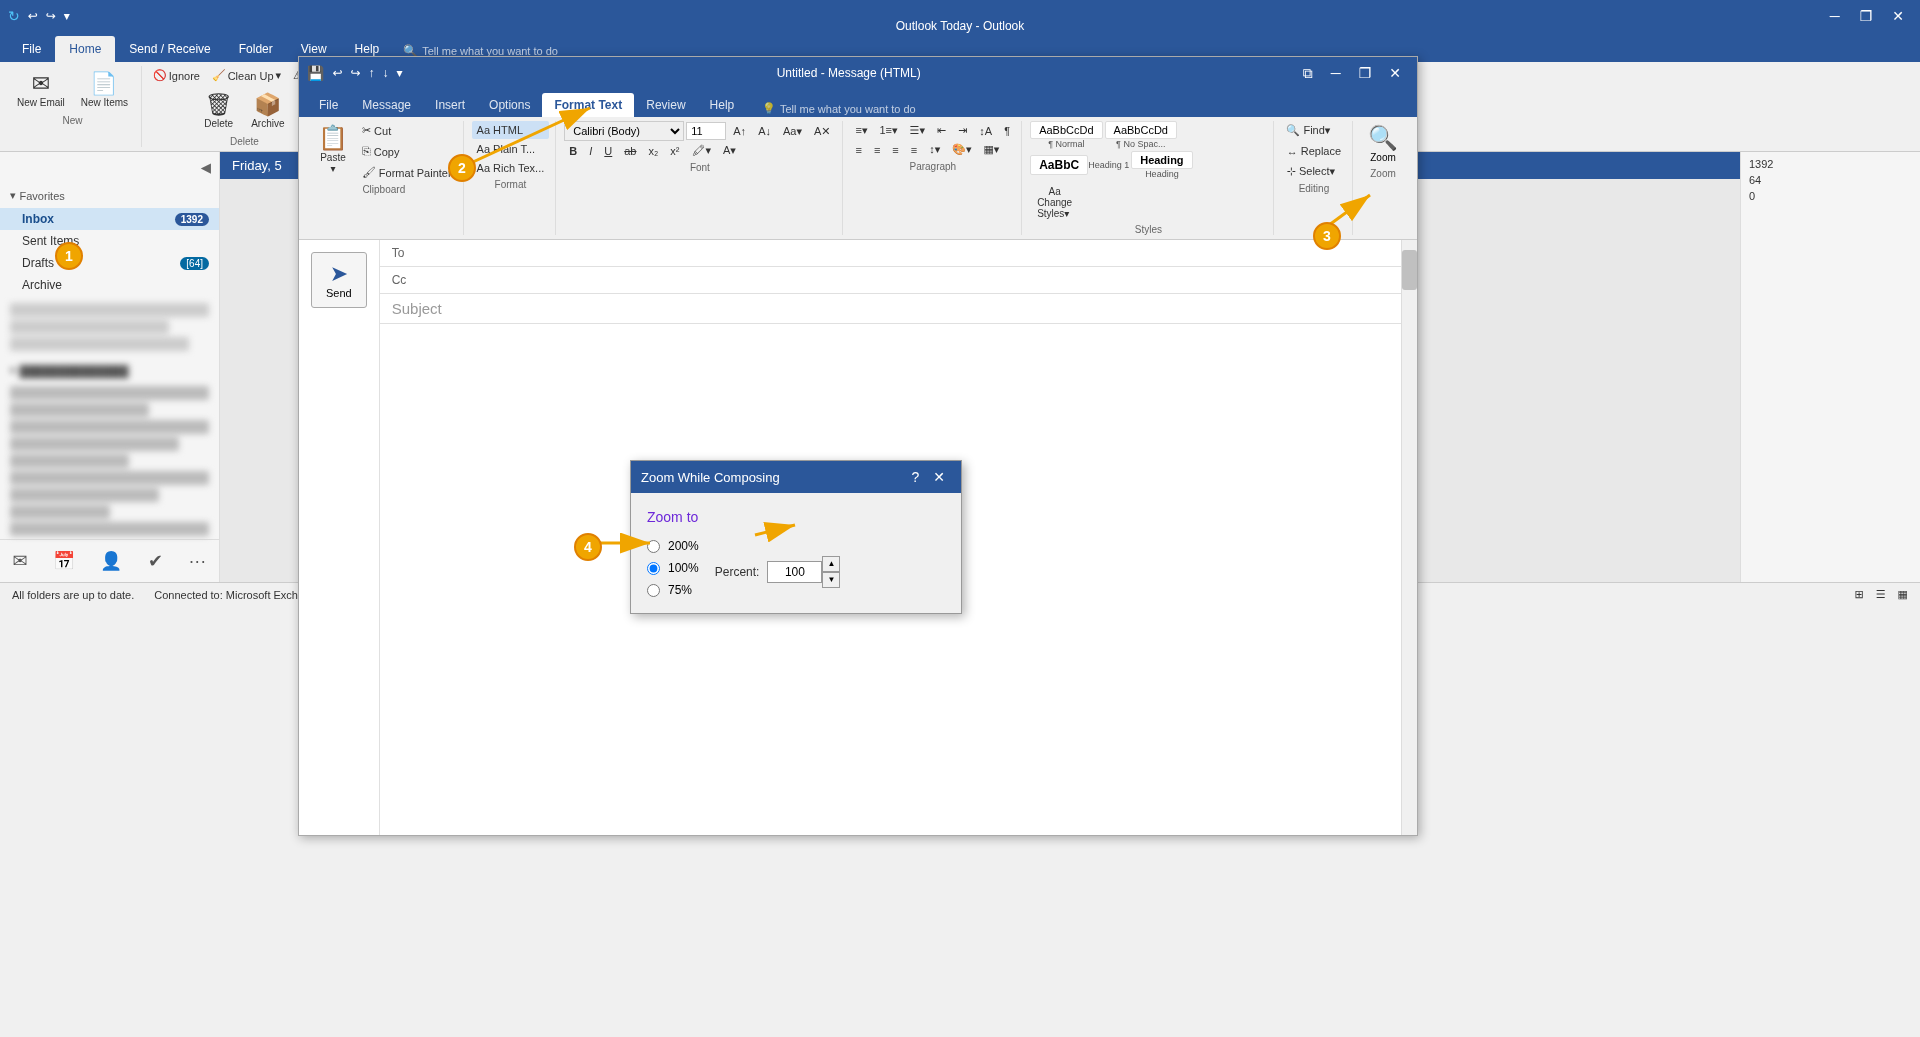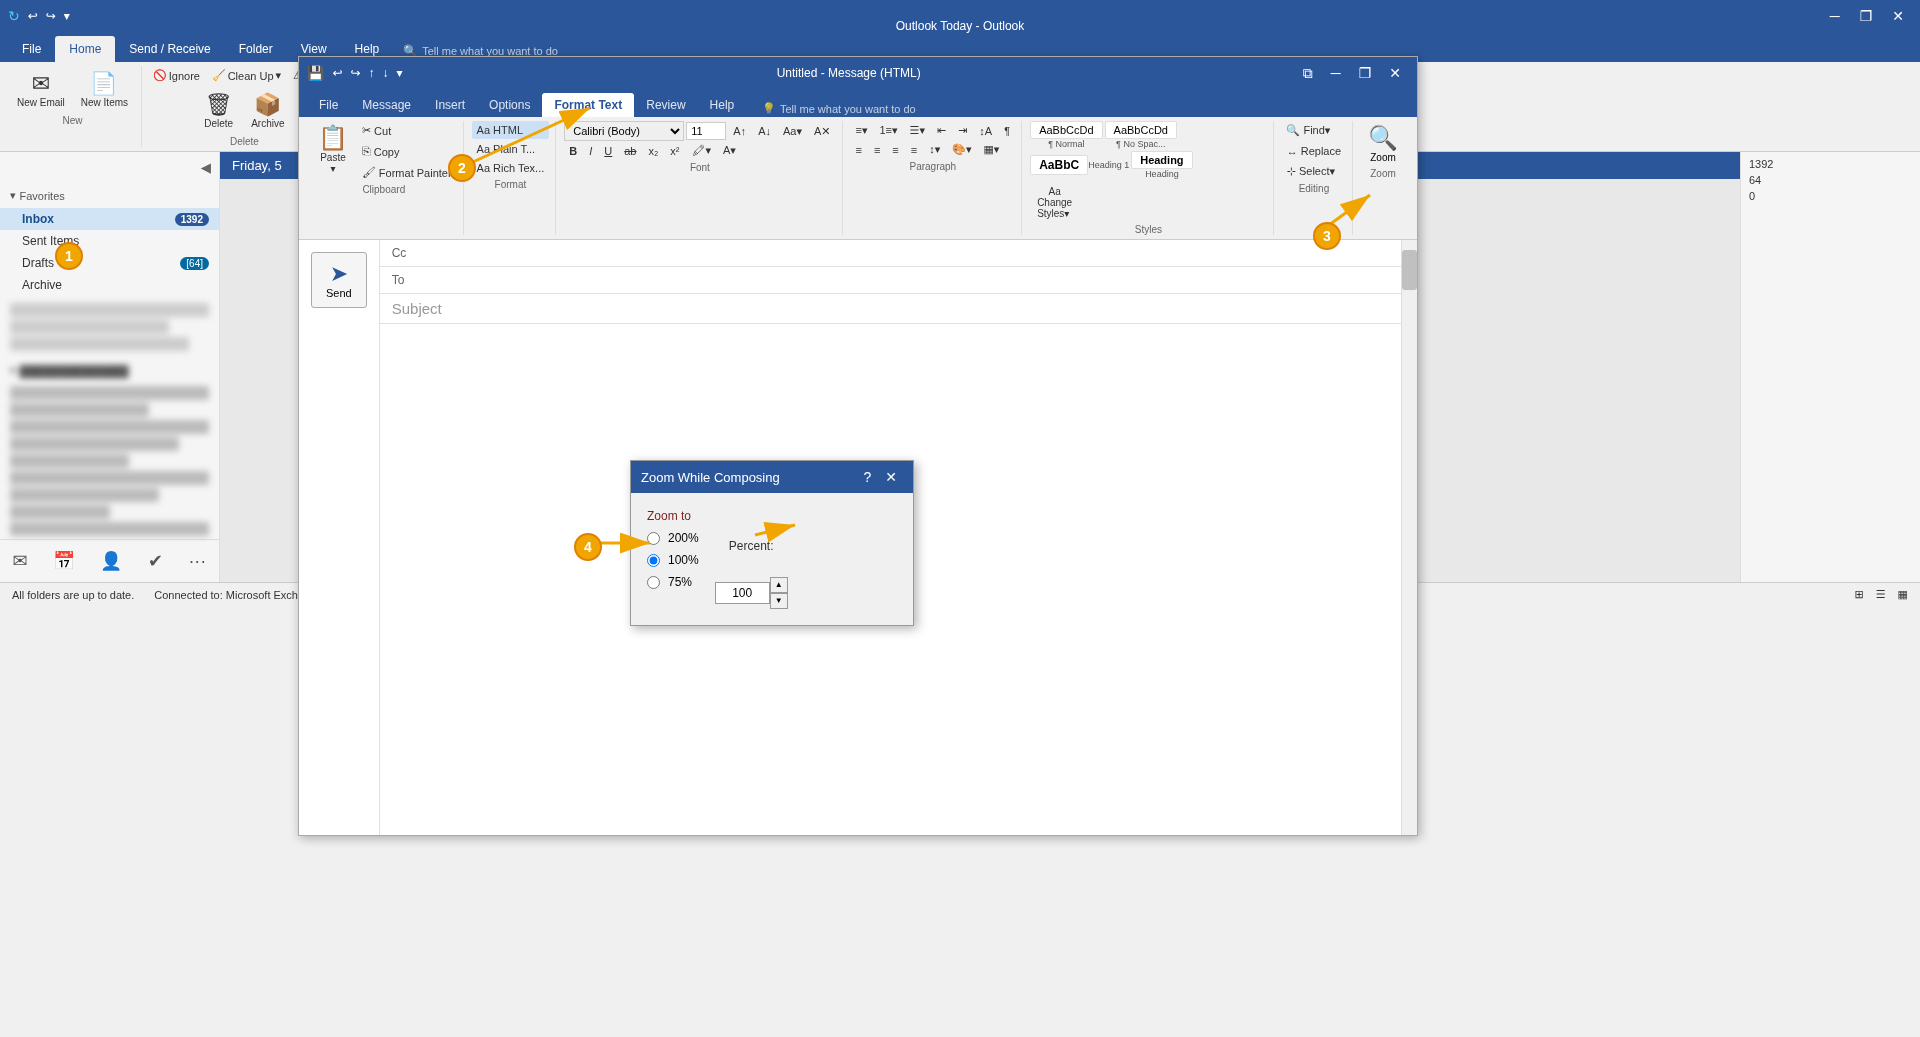--- a/index.html
+++ b/index.html
@@ -267,43 +267,43 @@
     .compose-main { display: flex; flex: 1; overflow: hidden; }
     .compose-message-area { flex: 1; display: flex; flex-direction: column; }
 
     
     .scrollbar-area { width: 16px; background: #f0f0f0; border-left: 1px solid #ddd; }
     .scrollbar-thumb { width: 100%; height: 40px; background: #c0c0c0; border-radius: 3px; margin-top: 10px; }
     .dialog {
       position: fixed;
       top: 460px;
       left: 630px;
-      width: 284px;
+      width: 332px;
       background: #f0f0f0;
       border: 1px solid #999;
       box-shadow: 3px 3px 10px rgba(0,0,0,0.3);
       z-index: 1001;
     }
     .dialog-title-bar {
       background: #2b579a;
       color: white;
       padding: 6px 10px;
       display: flex;
       align-items: center;
       justify-content: space-between;
       font-size: 13px;
     }
     .dialog-close-btn { background: none; border: none; color: white; cursor: pointer; font-size: 14px; padding: 2px 6px; }
     .dialog-help-btn { background: none; border: none; color: white; cursor: pointer; font-size: 14px; padding: 2px 6px; }
     .dialog-body { padding: 16px; }
-    .dialog-section-label { font-size: 12px; color: #7f1d1d; margin-bottom: 8px; }
+    .dialog-section-label { font-size: 14px; color: #6d28d9; margin-bottom: 14px; }
     .dialog-radio-group { display: flex; flex-direction: column; gap: 8px; }
     .dialog-radio-row { display: flex; align-items: center; gap: 8px; font-size: 12px; }
     .dialog-radio-row input[type="radio"] { cursor: pointer; }
-    .dialog-percent-row { display: flex; align-items: center; gap: 24px; font-size: 12px; margin-top: 8px; flex-direction: column; }
+    .dialog-percent-row { display: flex; align-items: center; gap: 8px; font-size: 12px; margin-top: 8px; }
     .dialog-percent-label { color: #333; }
     .dialog-percent-input {
       width: 55px;
       border: 1px solid #999;
       padding: 3px 6px;
       font-size: 12px;
       text-align: center;
     }
     .dialog-spinner { display: flex; flex-direction: column; }
     .dialog-spinner-btn { background: #f0f0f0; border: 1px solid #999; cursor: pointer; font-size: 8px; padding: 0 4px; line-height: 14px; }
@@ -808,25 +808,25 @@
 
       <div class="send-area">
         <div class="send-btn">
           <div class="send-icon">➤</div>
           <div>Send</div>
         </div>
       </div>
 
       <div class="compose-message-area">
         <div class="compose-field">
+          <div class="compose-field-label">To</div>
+          <input type="text" class="compose-field-input" placeholder="" style="">
+        </div>
+        <div class="compose-field">
           <div class="compose-field-label">Cc</div>
-          <input type="text" class="compose-field-input" placeholder="" style="">
-        </div>
-        <div class="compose-field">
-          <div class="compose-field-label">To</div>
           <input type="text" class="compose-field-input" placeholder="" style="">
         </div>
         <div class="compose-subject">
           <span>Subject</span>
         </div>
         <div class="compose-editor" contenteditable="true" style=""></div>
       </div>
 
       <div class="scrollbar-area">
         <div class="scrollbar-thumb"></div>

